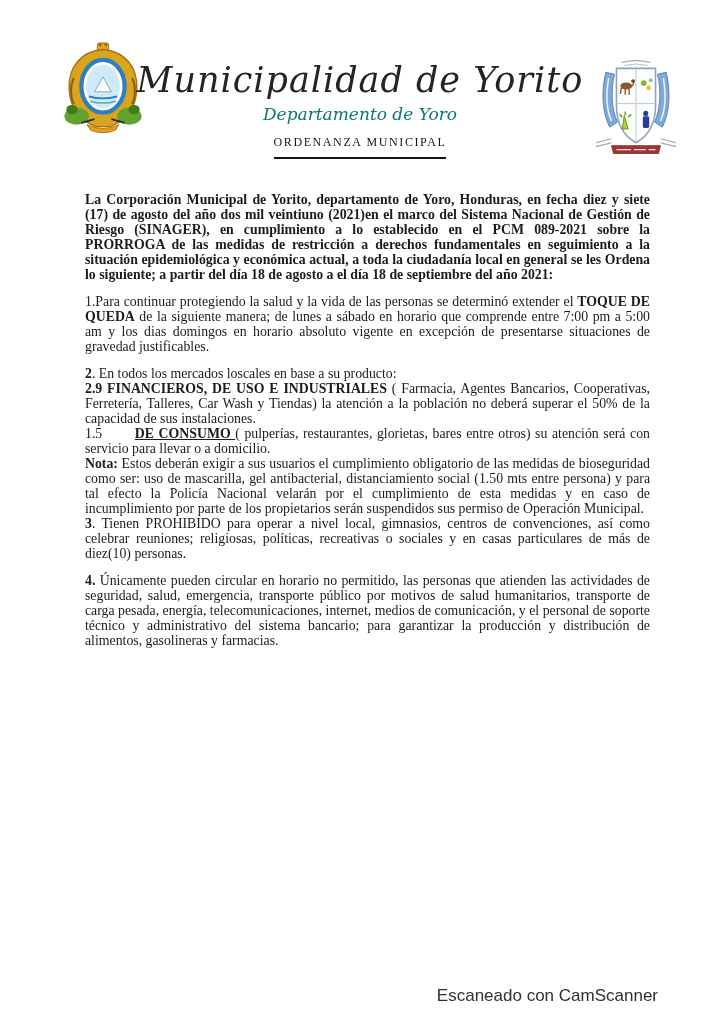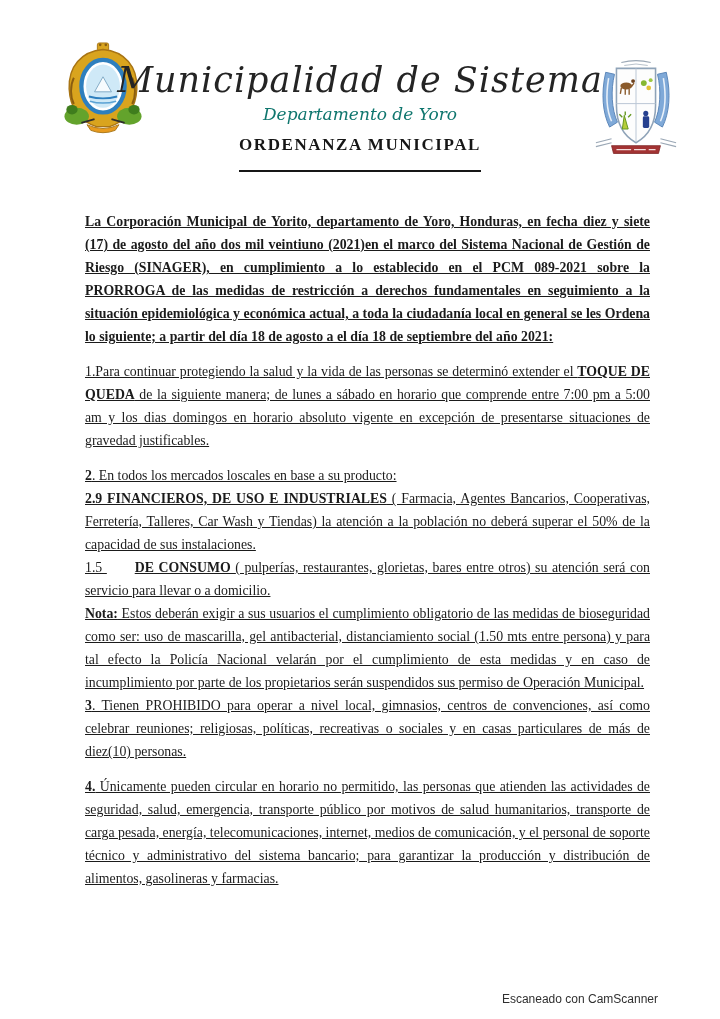--- a/index.html
+++ b/index.html
@@ -14,37 +14,37 @@
   .header-center { position:absolute; left:110px; right:110px; top:60px; text-align:center; }
   .script-title {
     font-family:"DejaVu Serif", serif; font-style:italic; font-size:35px;
     color:#242424; letter-spacing:1px; white-space:nowrap;
   }
   .script-subtitle {
     font-family:"DejaVu Serif", serif; font-style:italic; font-size:17px;
     color:#0f766e; margin-top:4px;
   }
   .doc-heading {
-    display:inline-block; margin-top:11px; font-weight:bold; font-size:17px;
+    display:inline-block; margin-top:11px; font-weight:normal; font-size:12px;
     letter-spacing:1.6px; color:#161616; border-bottom:2.2px solid #161616;
-    padding-bottom:15px; white-space:nowrap;
+    padding-bottom:7px; white-space:nowrap;
   }
   
   .doc-body {
-    position:absolute; left:85px; width:565px; top:210px;
-    font-size:13.8px; line-height:23px; text-align:justify; color:#1b1b1b;text-decoration:underline;
+    position:absolute; left:85px; width:565px; top:192px;
+    font-size:13.8px; line-height:15px; text-align:justify; color:#1b1b1b;
   }
   .doc-section { margin:0 0 12px 0; }
   .doc-par { margin:0; }
   .doc-par .b { font-weight:bold; }
   .doc-par .u { text-decoration:underline;margin-left:28px; }
   
   .scanner-credit {
     position:absolute; right:62px; bottom:13px;
-    font-family:"Liberation Sans", sans-serif; font-size:12px; color:#2f2f2f;
+    font-family:"Liberation Sans", sans-serif; font-size:17px; color:#2f2f2f;
   }
 </style>
 </head>
 <body>
 
 <div class="page">
 
   <svg class="emblem-left" viewBox="0 0 90 100" aria-hidden="true">
     <rect x="39" y="1" width="12" height="9" rx="2" fill="#d9a41e" stroke="#a87414" stroke-width="1"></rect>
     <circle cx="42" cy="3" r="1.4" fill="#8a5d10"></circle>
@@ -58,21 +58,21 @@
     <path d="M31,63 Q45,67 59,63" stroke="#5aa2d4" stroke-width="1.6" fill="none"></path>
     <ellipse cx="17" cy="79" rx="13" ry="9" fill="#63a32c"></ellipse>
     <ellipse cx="73" cy="79" rx="13" ry="9" fill="#63a32c"></ellipse>
     <ellipse cx="12" cy="72" rx="6" ry="5" fill="#3f7d1d"></ellipse>
     <ellipse cx="78" cy="72" rx="6" ry="5" fill="#3f7d1d"></ellipse>
     <path d="M28,88 Q45,96 62,88 L58,94 Q45,99 32,94 Z" fill="#e89b1e" stroke="#a87414" stroke-width="1"></path>
     <path d="M22,86 L36,82 M68,86 L54,82" stroke="#2d2d2d" stroke-width="2"></path>
   </svg>
 
   <div class="header-center">
-    <div class="script-title">Municipalidad de Sistema</div>
+    <div class="script-title">Municipalidad de Yorito</div>
     <div class="script-subtitle">Departamento de Yoro</div>
     <div><span class="doc-heading">ORDENANZA MUNICIPAL</span></div>
   </div>
 
   <svg class="emblem-right" viewBox="0 0 90 105" aria-hidden="true">
     <path d="M30,6 Q45,2 60,6" stroke="#9aa7b5" stroke-width="1.2" fill="none"></path>
     <path d="M33,9 Q45,6 57,9" stroke="#b5bfca" stroke-width="1" fill="none"></path>
     <path d="M14,16 C9,38 11,58 18,72 L26,67 C20,54 19,34 23,18 Z" fill="#7fa9d8" stroke="#5b86b8" stroke-width="1"></path>
     <path d="M76,16 C81,38 79,58 72,72 L64,67 C70,54 71,34 67,18 Z" fill="#7fa9d8" stroke="#5b86b8" stroke-width="1"></path>
     <path d="M17,22 C14,40 15,55 20,66 M73,22 C76,40 75,55 70,66" stroke="#e8f0f9" stroke-width="1.6" fill="none"></path>

